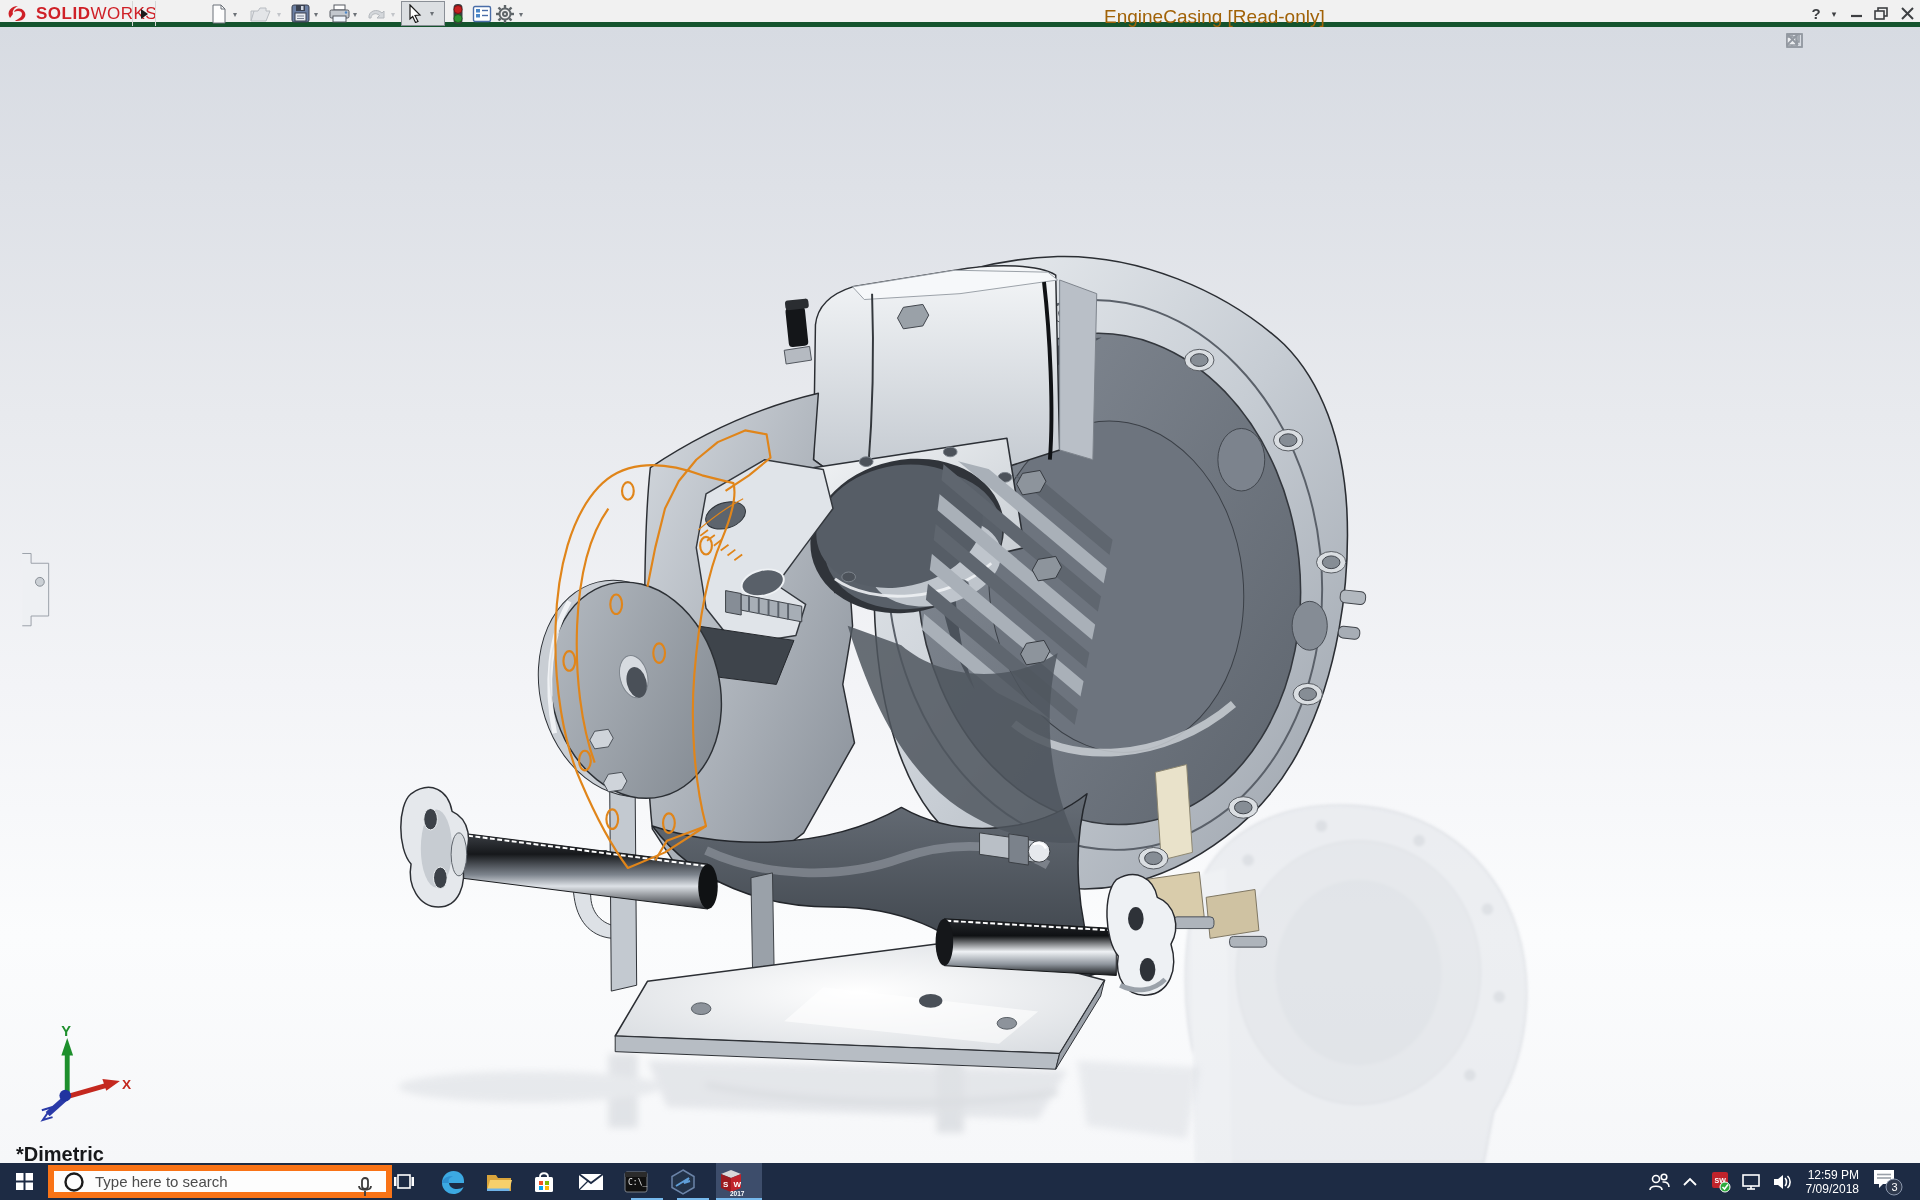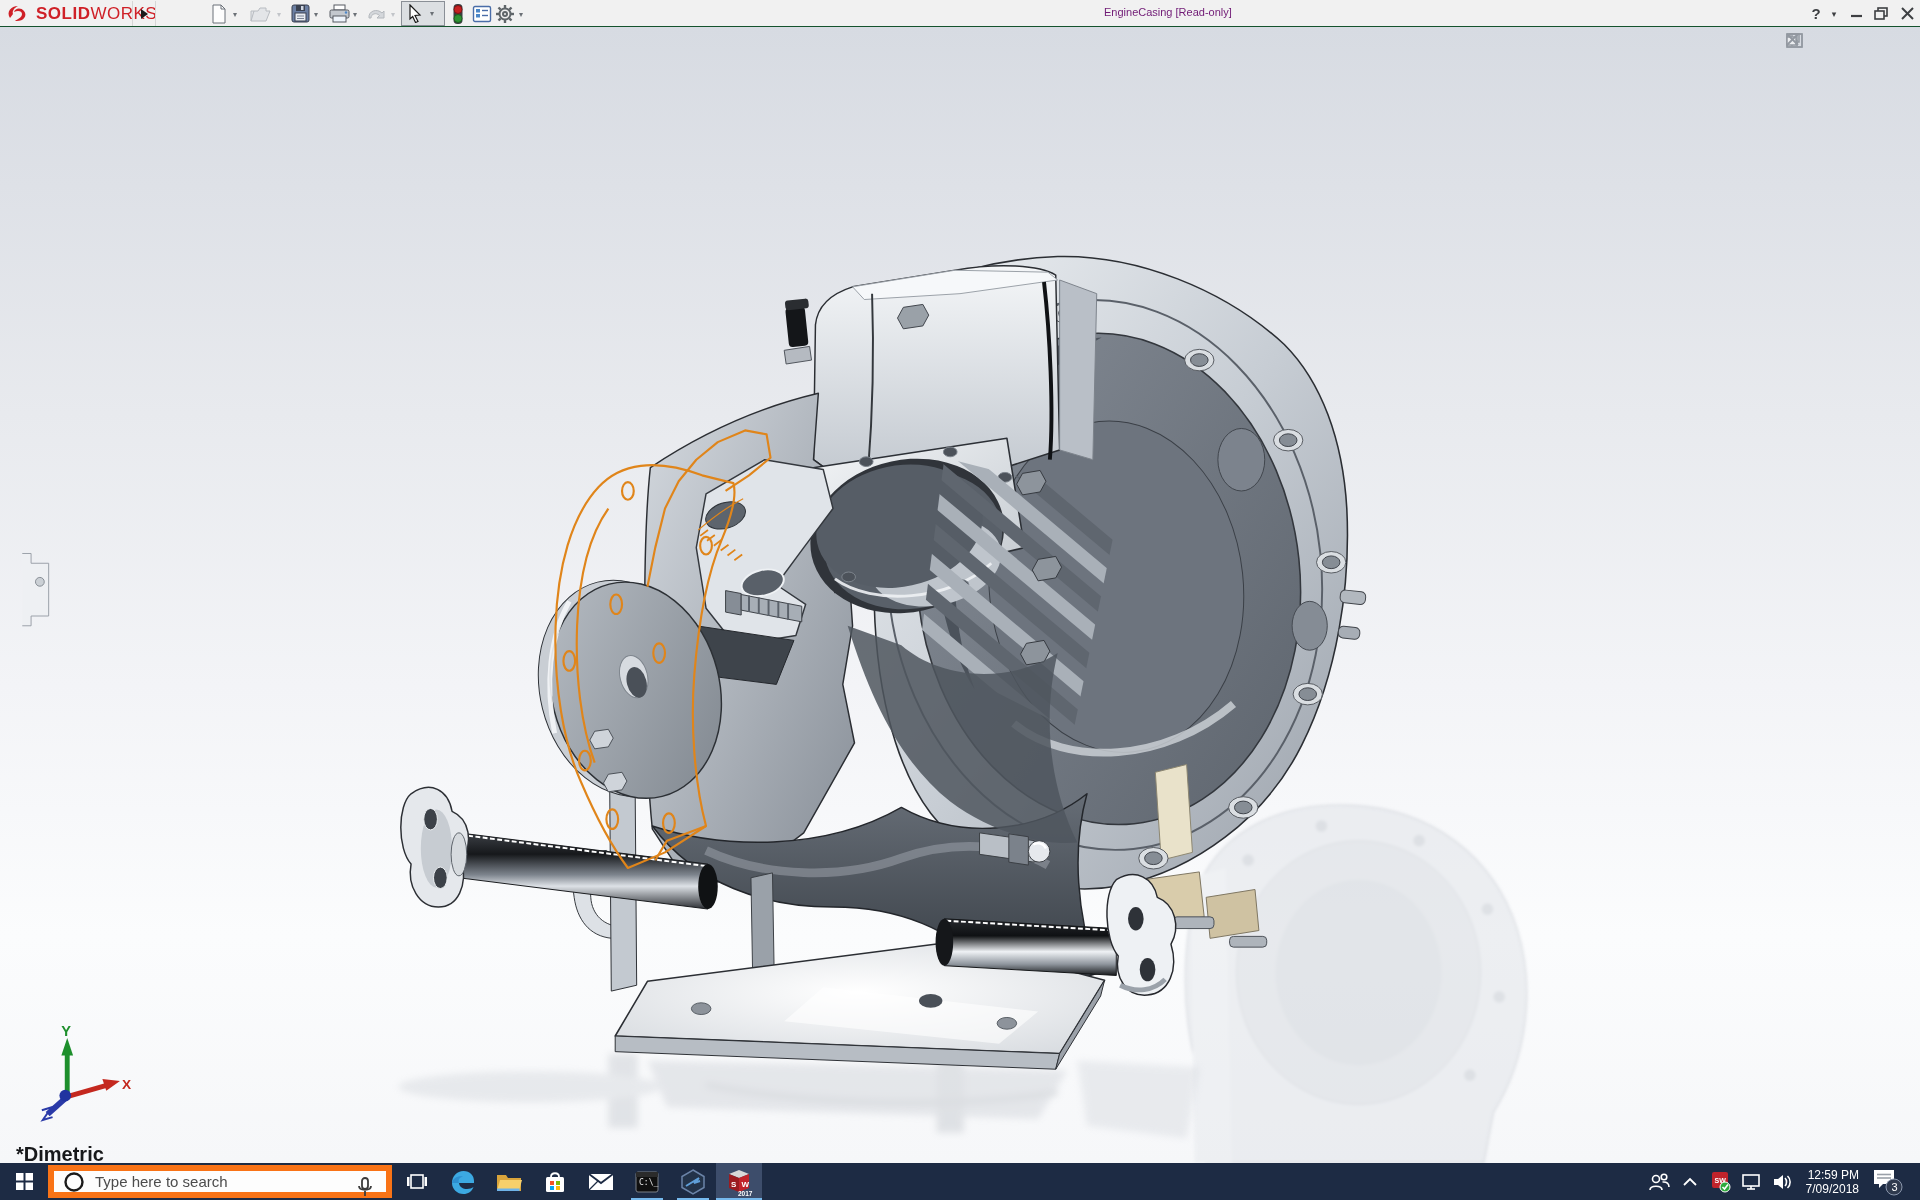--- a/index.html
+++ b/index.html
@@ -1,47 +1,47 @@
 <!DOCTYPE html>
 <html><head>
 <meta charset="utf-8">
 <style>
   html,body{margin:0;padding:0;background:#444;}
   *{box-sizing:border-box;}
   #screen{position:relative;width:1920px;height:1200px;overflow:hidden;
     font-family:"Liberation Sans","DejaVu Sans",sans-serif;background:#f0f0f0;}
   
   #titlebar{position:absolute;left:0;top:0;width:1920px;height:27px;background:#f1f1f1;
-    border-bottom:1px solid #14532d;}
+    border-bottom:5px solid #14532d;}
   #logo{position:absolute;left:6px;top:2px;height:23px;display:flex;align-items:center;}
   .brand{font-size:17px;letter-spacing:.5px;color:#cf2027;margin-left:4px;}
   .brand b{font-weight:700;}
   #flyout{position:absolute;left:132px;top:1px;width:24px;height:25px;display:flex;
     align-items:center;justify-content:center;border-left:1px solid #d6d6d6;border-right:1px solid #d6d6d6;}
   .tb-ico{position:absolute;top:2px;width:24px;height:23px;display:flex;align-items:center;justify-content:center;}
   .caret{position:absolute;top:10px;width:8px;height:8px;font-size:8px;color:#6b7076;}
   .caret.dis{color:#c2c5c9;}
   #selbox{position:absolute;left:401px;top:1px;width:44px;height:25px;background:#dcdfe2;
     border:1px solid #8a8f96;}
-  #win-title{position:absolute;left:1104px;top:6px;font-size:11px;color:#701a75;}
+  #win-title{position:absolute;left:1104px;top:6px;font-size:19px;color:#a16207;}
   .wbtn{position:absolute;top:4px;width:20px;height:19px;display:flex;align-items:center;justify-content:center;color:#3d3f42;}
   
   #viewport{position:absolute;left:0;top:27px;width:1920px;height:1136px;
     background:linear-gradient(180deg,#d7dbe2 0%,#dee1e7 14%,#e8eaee 34%,#f3f4f7 58%,#fbfcfd 80%,#f6f7f9 100%);}
   #viewport svg{position:absolute;left:0;top:0;}
   #doc-controls{position:absolute;right:8px;top:6px;display:flex;gap:9px;}
   #doc-controls .dbtn{width:18px;height:16px;display:flex;align-items:center;justify-content:center;}
   #view-label{position:absolute;left:16px;top:1116px;font-size:20px;font-weight:700;color:#17181a;}
   
   #taskbar{position:absolute;left:0;top:1163px;width:1920px;height:37px;background:#1d2b44;display:flex;align-items:center;}
   #start{width:48px;height:37px;display:flex;align-items:center;justify-content:center;}
   #searchbox{position:absolute;left:48px;top:2px;width:344px;height:33px;background:#fdfdfd;
     border:6px solid #f97316;display:flex;align-items:center;}
   #searchbox span.ph{font-size:15px;color:#4c4c4c;margin-left:10px;}
-  .tb-app{width:46px;height:37px;display:flex;align-items:center;justify-content:center;position:relative;}
+  .tb-app{width:46px;height:37px;display:flex;align-items:center;justify-content:flex-start;position:relative;}
   .underline{position:absolute;left:7px;bottom:0;width:32px;height:2px;background:#76b9ed;}
   .tb-app.active{background:#3d4d6b;}
   .tb-app.active .underline{left:0;width:46px;}
   #tray{position:absolute;right:0;top:0;height:37px;display:flex;align-items:center;gap:7px;padding-right:16px;}
   .tray-ico{width:24px;height:28px;display:flex;align-items:center;justify-content:center;}
   #clock{color:#fff;font-size:12px;text-align:right;line-height:14px;padding:0 4px;}
 </style>
 </head>
 <body>
 

